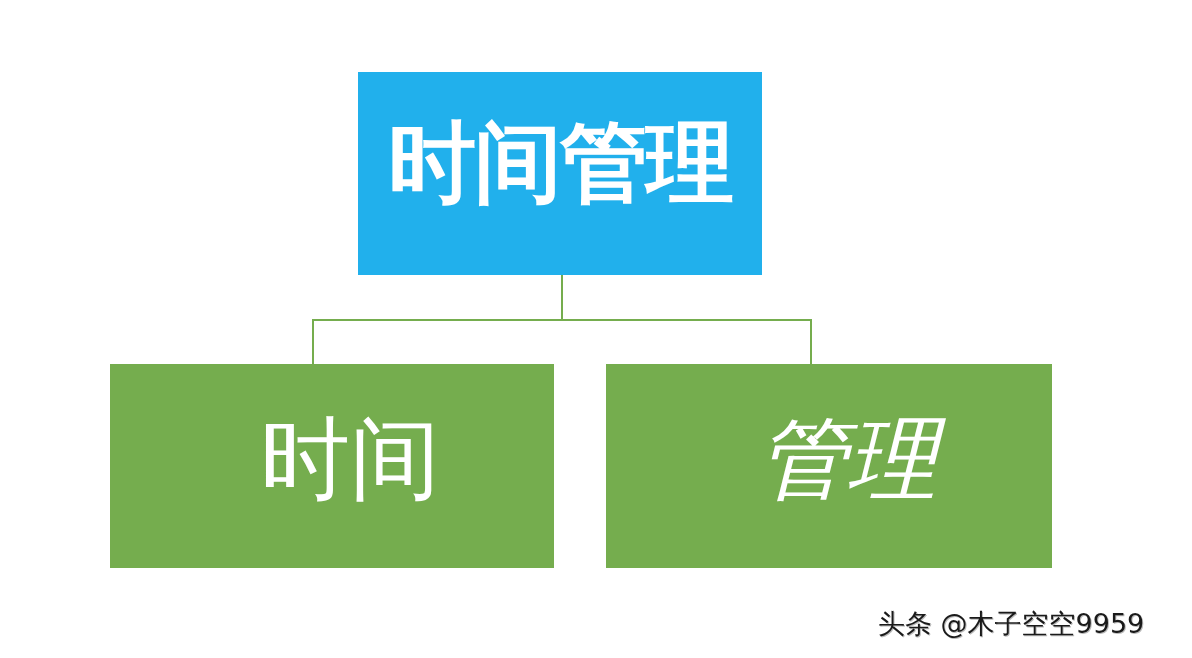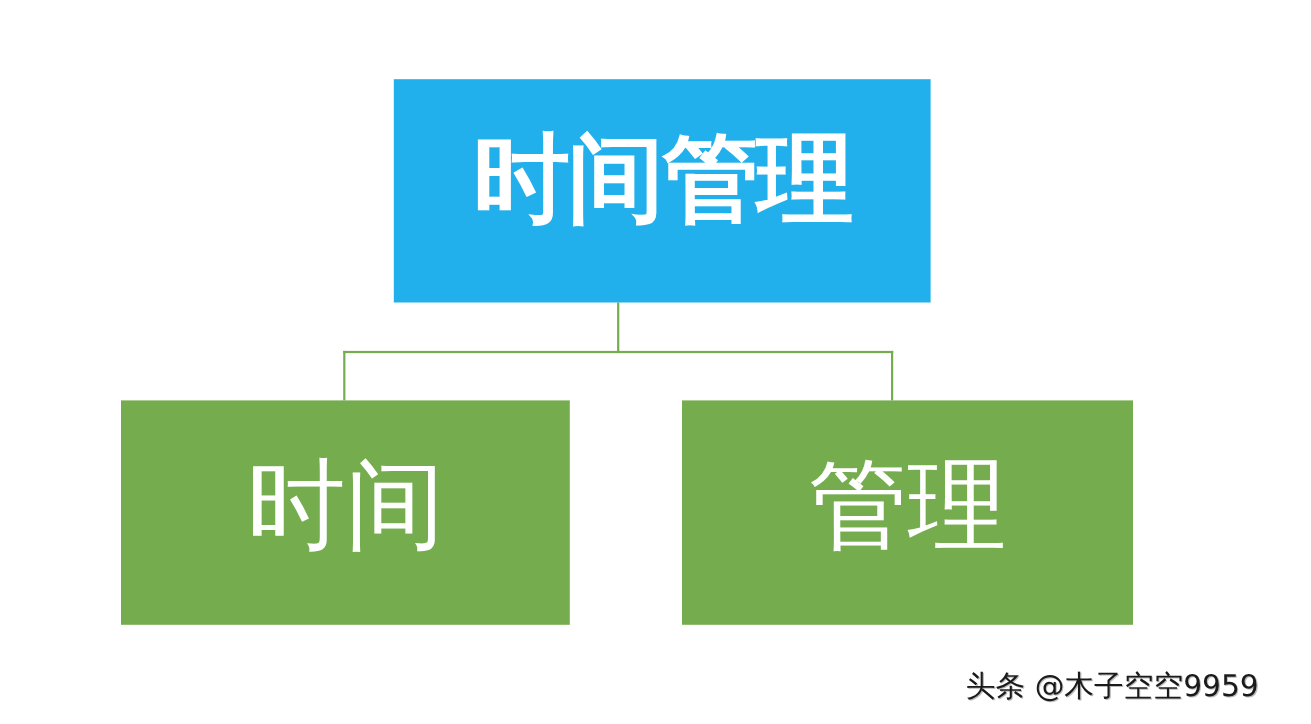--- a/index.html
+++ b/index.html
@@ -6,33 +6,33 @@
   body {
     width: 1192px; height: 658px; position: relative; overflow: hidden;
     background: #ffffff;
     font-family: "DejaVu Sans", sans-serif;
   }
   .box {
     position: absolute; display: flex; align-items: center; justify-content: center;
     color: #ffffff;
   }
   .root {
-    left: 358px; top: 72px; width: 488px; height: 203px;
+    left: 358px; top: 72px; width: 404px; height: 203px;
     background: #21b0ec;
     font-size: 88px; font-weight: bold; letter-spacing: -2px;
   }
   .root span { position: relative; top: -10px; }
   .child {
     top: 364px; width: 408px; height: 204px;
     background: #75ad4e;
-    font-size: 90px; font-weight: normal;
+    font-size: 90px; font-weight: normal; padding-left: 36px;
   }
   .child span { position: relative; top: -6px; }
   .left { left: 110px; }
-  .right { left: 620px; width: 410px; }
+  .right { left: 606px; width: 410px; font-style: italic; }
   .line { position: absolute; background: #75ad4e; }
   .v-root { left: 561px; top: 275px; width: 2px; height: 46px; }
   .h-bar { left: 312px; top: 319px; width: 500px; height: 2px; }
   .v-left { left: 312px; top: 319px; width: 2px; height: 45px; }
   .v-right { left: 810px; top: 319px; width: 2px; height: 45px; }
   .watermark {
     position: absolute; left: 878px; top: 606px;
     font-size: 27px; color: #1a1a1a;
     text-shadow: 1px 1px 0 #bbbbbb;
     white-space: nowrap;

